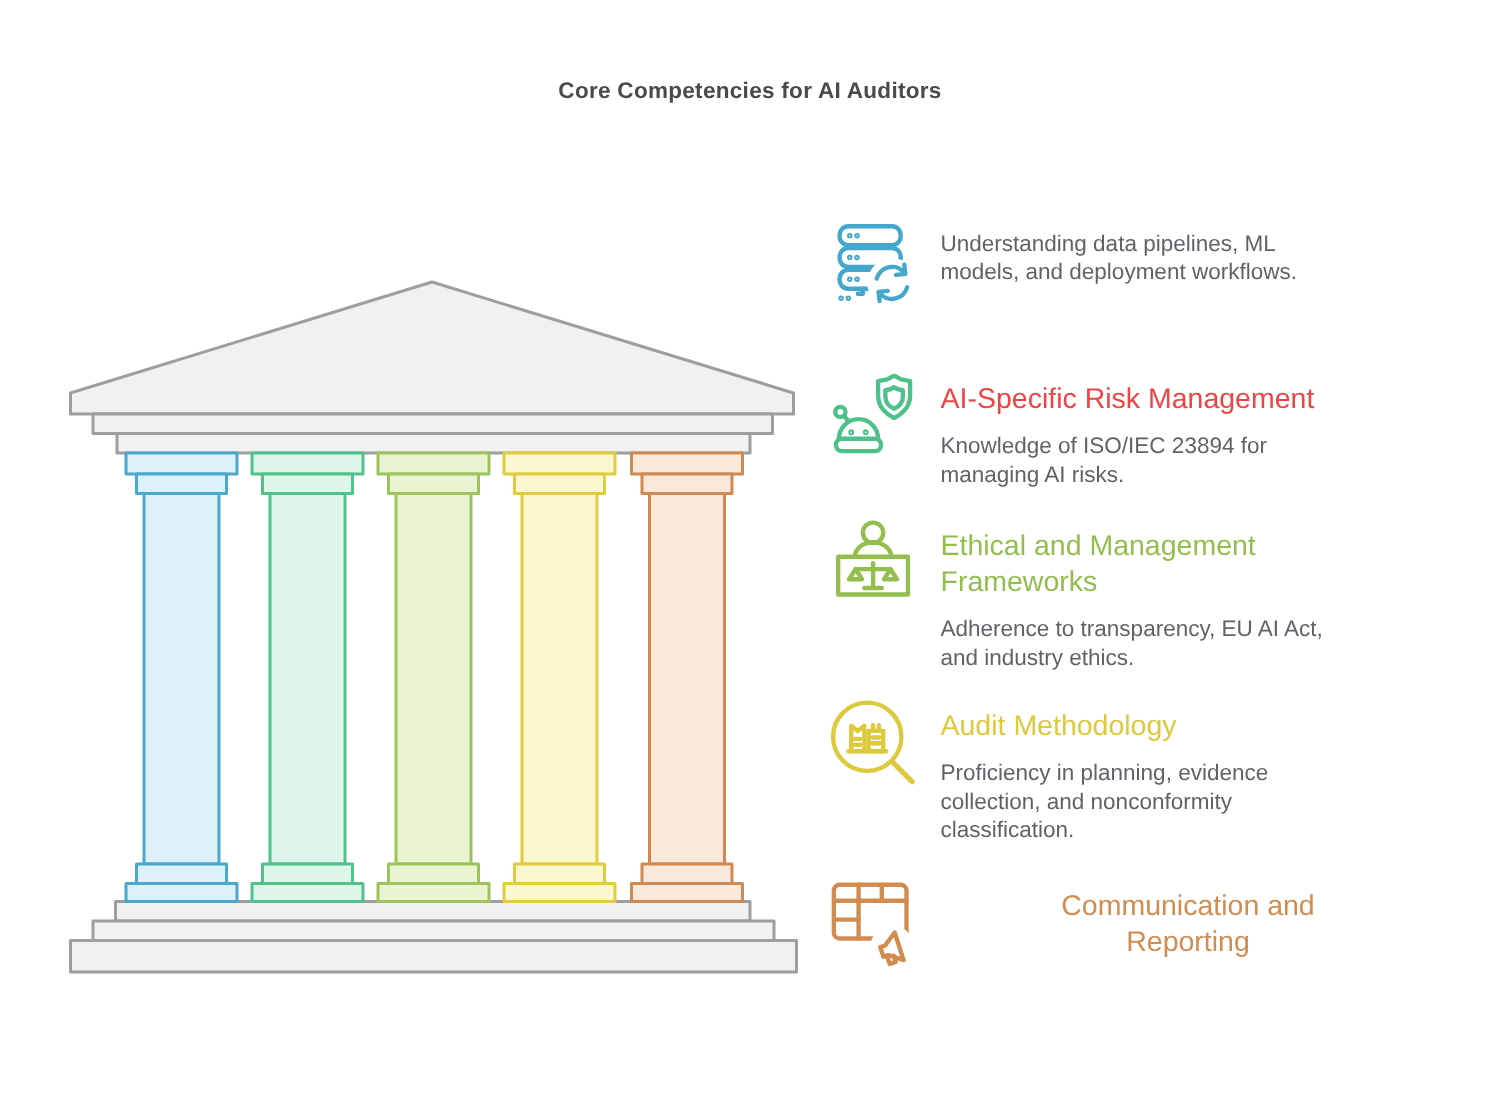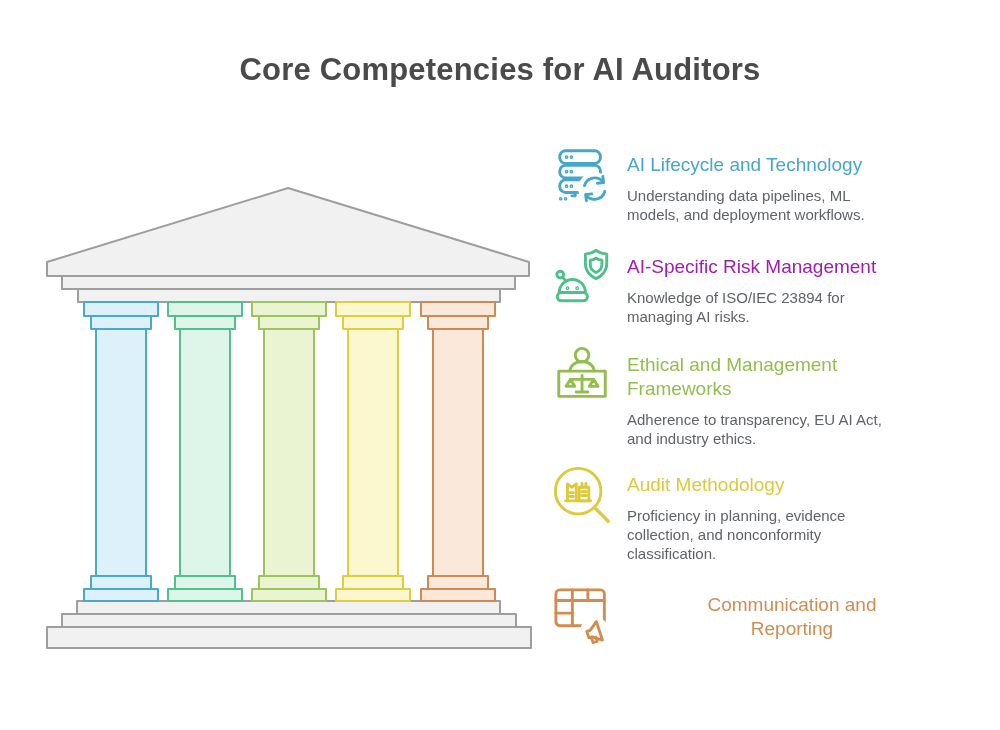--- a/index.html
+++ b/index.html
@@ -3,21 +3,21 @@
 <meta charset="utf-8">
 <style>
   * { margin:0; padding:0; box-sizing:border-box; }
   html,body { background:#fff; }
   .page {
     position:relative; width:1000px; height:730px; background:#fff;
     font-family:"Liberation Sans","DejaVu Sans",sans-serif; overflow:hidden;
   }
   .page-title {
     position:absolute; top:52px; left:0; width:100%;
-    text-align:center; font-size:31px; font-weight:bold; letter-spacing:.2px;
+    text-align:center; font-size:15px; font-weight:bold; letter-spacing:.2px;
   }
   .temple { position:absolute; left:40px; top:180px; }
   .items { position:absolute; left:552px; top:0; width:420px; }
   .item { position:absolute; display:flex; align-items:flex-start; }
   .item .icon-box { width:64px; height:64px; flex:0 0 64px; margin-right:11px; }
   .item .text { padding-top:8px; width:330px; }
   .item-title {
     font-size:19px; font-weight:500; line-height:24px;
     margin:0 0 9px 0; white-space:pre-line;
   }
@@ -105,21 +105,20 @@
             </g>
             <circle cx="44" cy="45" r="17" fill="#ffffff" stroke="none"></circle>
             <path d="M33.5 42a11 11 0 0 1 19.5-3.5"></path>
             <path d="M52.5 32.5l.7 6.3-6.3.7"></path>
             <path d="M54.5 48a11 11 0 0 1-19.5 3.5"></path>
             <path d="M35.5 57.5l-.7-6.3 6.3-.7"></path>
           </g>
         </svg>
       </div>
       <div class="text">
-        <h2 class="item-title" style="color: rgb(69, 167, 204);">AI Lifecycle and Technology</h2>
         <p class="item-desc">Understanding data pipelines, ML
 models, and deployment workflows.</p>
       </div>
     </div>
 
     <div class="item it2">
       <div class="icon-box">
         <svg width="62" height="62" viewBox="0 0 64 64">
           <g fill="none" stroke-linecap="round" stroke-linejoin="round" stroke-width="3" stroke="#4ec08a">
             <path d="M45.5 3.5l4.8 2.6 6.2 1.2v10c0 8.2-6.3 13.4-11 15.4-4.7-2-11-7.2-11-15.4v-10l6.2-1.2z"></path>
@@ -129,21 +128,21 @@
             <path d="M7.5 47a13.5 13.5 0 0 1 27 0"></path>
             <rect x="5.5" y="47" width="31" height="8.5" rx="4"></rect>
             <g stroke-width="2.6">
               <circle cx="16" cy="42.5" r="0.7"></circle>
                 <circle cx="26" cy="42.5" r="0.7"></circle>
             </g>
           </g>
         </svg>
       </div>
       <div class="text">
-        <h2 class="item-title" style="color: #a21caf;">AI-Specific Risk Management</h2>
+        <h2 class="item-title" style="color: #ef4444;">AI-Specific Risk Management</h2>
         <p class="item-desc">Knowledge of ISO/IEC 23894 for
 managing AI risks.</p>
       </div>
     </div>
 
     <div class="item it3">
       <div class="icon-box">
         <svg width="62" height="62" viewBox="0 0 64 64">
           <g fill="none" stroke-linecap="round" stroke-linejoin="round" stroke-width="3" stroke="#93be4d">
             <circle cx="31" cy="10.5" r="7"></circle>

